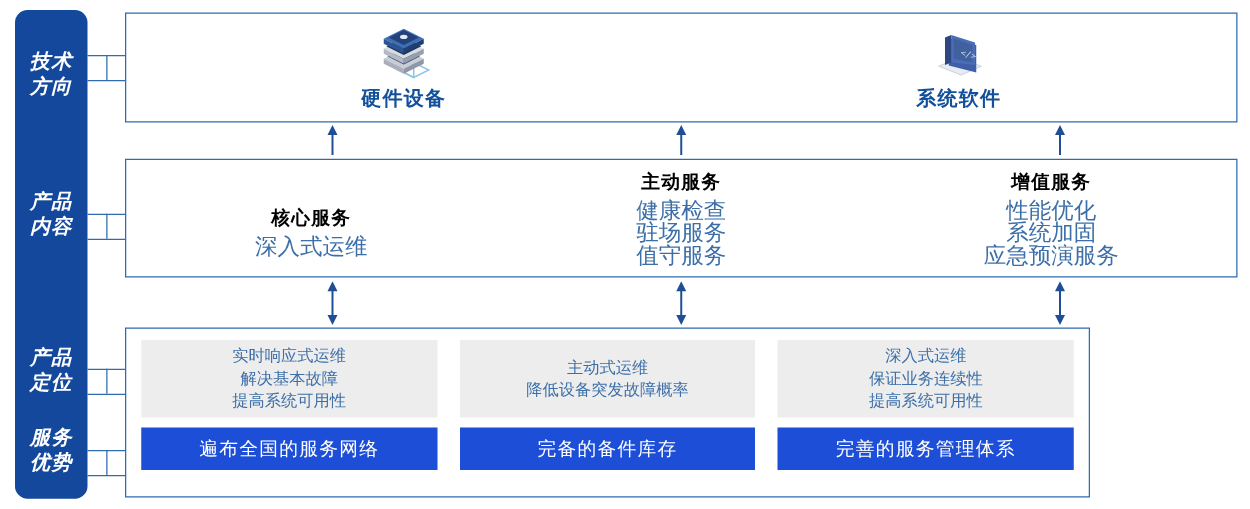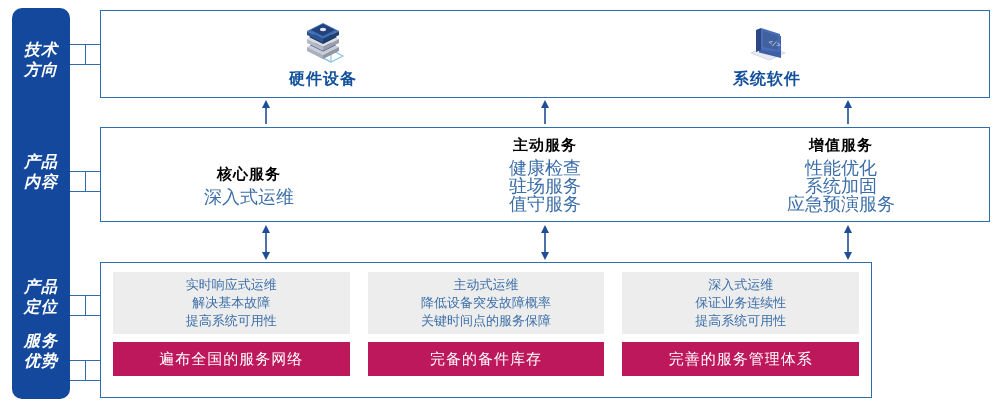--- a/index.html
+++ b/index.html
@@ -38,21 +38,21 @@
     font-size: 16px;
     line-height: 20px;
     text-align: center;
     letter-spacing: 1px;
     z-index: 4;
   }
   .rail-label .ln { display: block; white-space: nowrap; }
   #rail-1 { top: 40px; }
   #rail-2 { top: 152px; }
   #rail-3 { top: 277px; }
-  #rail-4 { top: 331px; }
+  #rail-4 { top: 341px; }
 
   
   .conn-h {
     position: absolute;
     height: 0;
     border-top: 1.4px solid #2E6BAF;
     z-index: 2;
   }
   .conn-v {
     position: absolute;
@@ -142,21 +142,21 @@
     align-items: center;
     justify-content: center;
   }
   .grey-line {
     font-size: 13px;
     color: #3C6FA8;
     line-height: 18px;
     white-space: nowrap;
   }
   .blue-bar {
-    background: #be185d;
+    background: #1d4ed8;
     height: 34px;
     display: flex;
     align-items: center;
     justify-content: center;
     color: #ffffff;
     font-size: 15px;
     letter-spacing: 1px;
     white-space: nowrap;
   }
 
@@ -309,21 +309,20 @@
           <div class="grey-line">解决基本故障</div>
           <div class="grey-line">提高系统可用性</div>
         </div>
         <div class="blue-bar">遍布全国的服务网络</div>
       </div>
 
       <div class="bcol">
         <div class="grey-card">
           <div class="grey-line">主动式运维</div>
           <div class="grey-line">降低设备突发故障概率</div>
-          <div class="grey-line">关键时间点的服务保障</div>
         </div>
         <div class="blue-bar">完备的备件库存</div>
       </div>
 
       <div class="bcol">
         <div class="grey-card">
           <div class="grey-line">深入式运维</div>
           <div class="grey-line">保证业务连续性</div>
           <div class="grey-line">提高系统可用性</div>
         </div>

